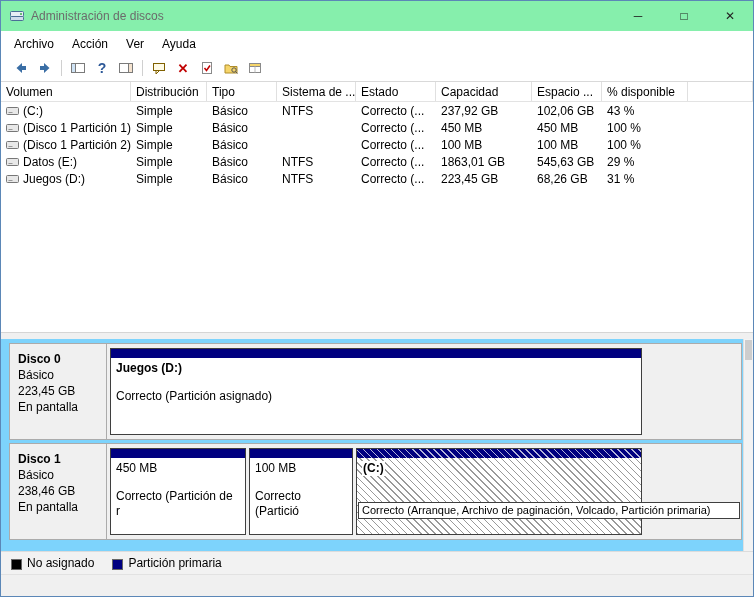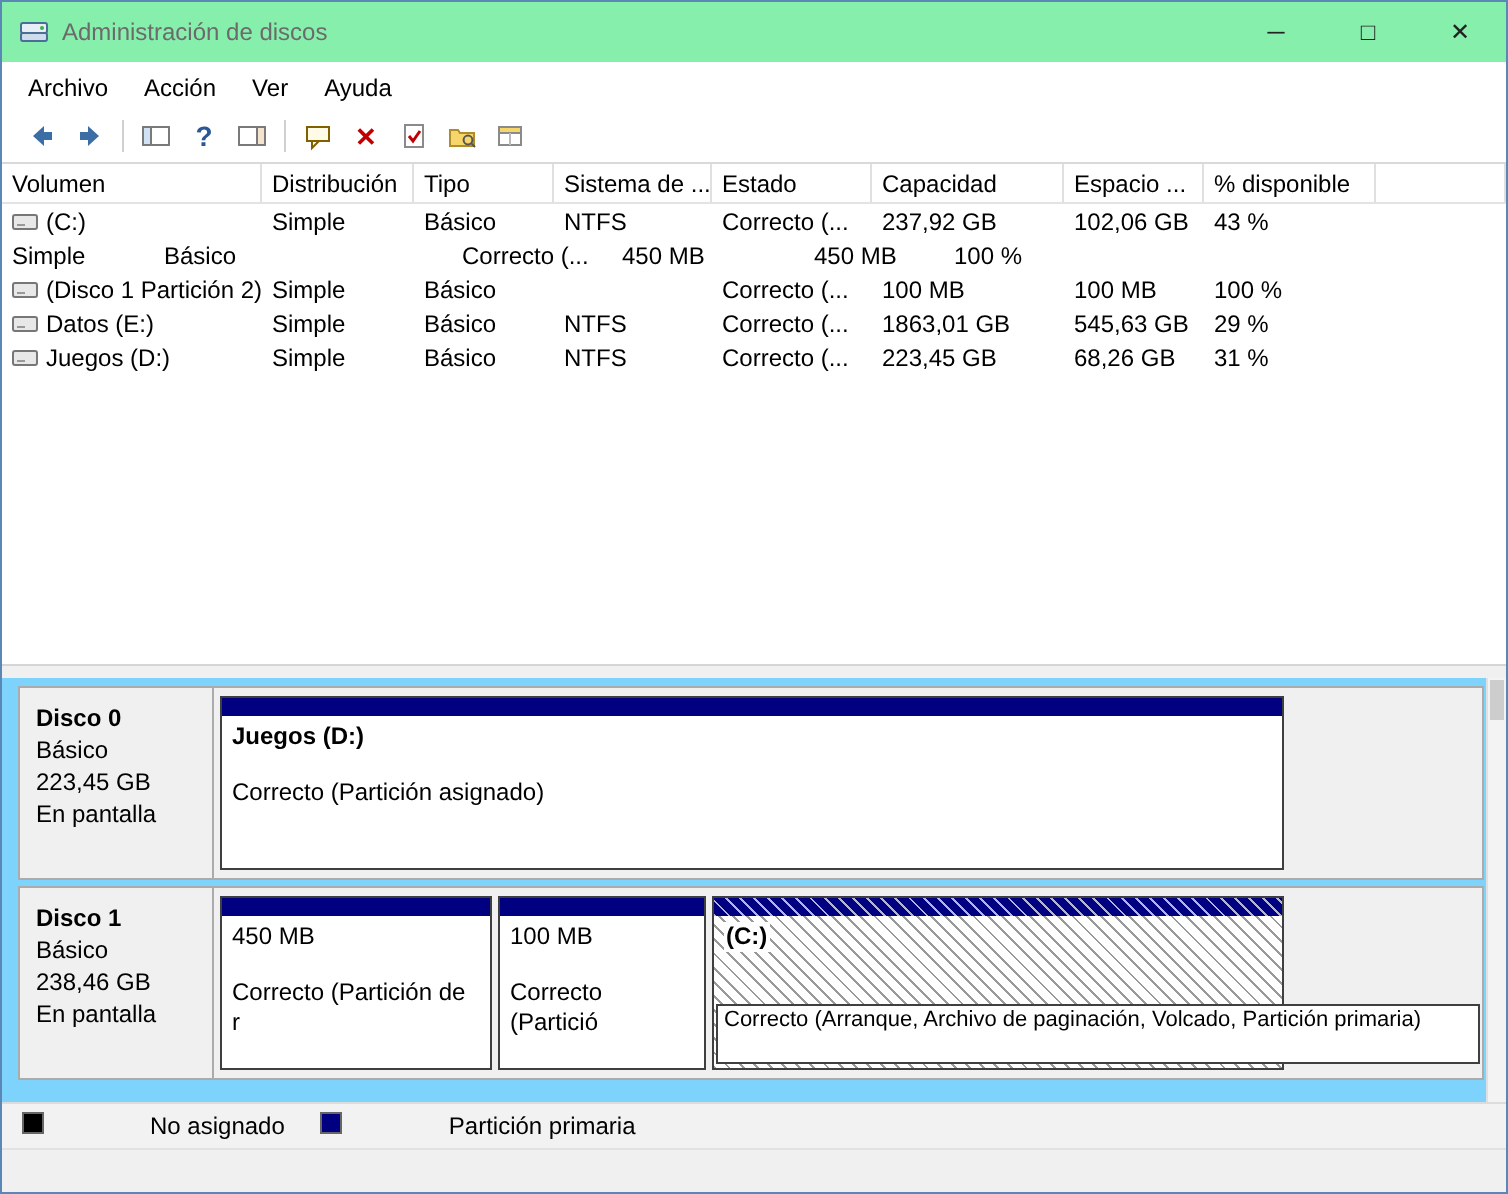--- a/index.html
+++ b/index.html
@@ -46,32 +46,32 @@
   .dname { font-weight:bold; }
   .part-area { flex:1; position:relative; }
   .part { position:absolute; top:4px; height:87px; background:#fff; border:1px solid #3f3f3f; }
   .stripe { height:9px; background:#000080; }
   .pbody { padding:3px 5px 0 5px; line-height:15px; }
   .plabel { font-weight:bold; }
   .pstatus { margin-top:13px; }
   .part.selected { background-image:repeating-linear-gradient(45deg, rgba(70,70,70,.55) 0 1px, transparent 1px 5px); }
   .part.selected .stripe { background-image:repeating-linear-gradient(45deg, rgba(255,255,255,.7) 0 1px, transparent 1px 5px); }
   .part.selected .pbody span { background:#fff; display:inline-block; padding:0 1px; }
-  .overflow-label { position:absolute; left:251px; right:1px; top:58px; height:30px; background:#fff; border:1px solid #3f3f3f; font-size:11px; line-height:15px; padding-left:3px; white-space:nowrap; overflow:hidden; }
+  .overflow-label { position:absolute; left:251px; right:1px; top:58px; height:17px; background:#fff; border:1px solid #3f3f3f; font-size:11px; line-height:15px; padding-left:3px; white-space:nowrap; overflow:hidden; }
   .p-d0 { left:3px; width:532px; }
   .p-d1a { left:3px; width:136px; }
   .p-d1b { left:142px; width:104px; }
   .p-d1c { left:249px; width:286px; }
   .vscroll { position:absolute; right:0; top:0; width:10px; height:100%; background:#f3f3f3; border-left:1px solid #e0e0e0; }
   .vthumb { height:20px; margin:1px; background:#cdcdcd; }
 
   
   .legendbar { flex:0 0 23px; background:#f2f2f2; border-top:1px solid #dcdcdc; display:flex; align-items:center; padding-left:10px; }
   .swatch { width:11px; height:11px; border:1px solid #666; margin-right:5px; display:inline-block; }
-  .legend-item { display:flex; align-items:flex-start;gap:48px; }
+  .legend-item { display:flex; align-items:flex-end; }
   .legend-item + .legend-item { margin-left:18px; }
   .bottom-filler { flex:1; background:#f0f0f0; border-top:1px solid #e2e2e2; }
 </style>
 </head>
 <body>
 
 <div class="window">
 
   <div class="titlebar">
     <span class="app-icon">
@@ -187,20 +187,29 @@
       <div class="cell c1">Simple</div>
       <div class="cell c2">Básico</div>
       <div class="cell c3">NTFS</div>
       <div class="cell c4">Correcto (...</div>
       <div class="cell c5">237,92 GB</div>
       <div class="cell c6">102,06 GB</div>
       <div class="cell c7">43 %</div>
     </div>
 
     <div class="lrow">
+      <div class="cell c0">
+          <span class="volicon">
+            <svg width="13" height="13" viewBox="0 0 13 13">
+              <rect x="0.5" y="3.5" width="12" height="7" rx="1" fill="#e8e8e8" stroke="#777"></rect>
+              <line x1="2.5" y1="8.5" x2="6.5" y2="8.5" stroke="#999"></line>
+            </svg>
+          </span>
+          <span>(Disco 1 Partición 1)</span>
+        </div>
       <div class="cell c1">Simple</div>
       <div class="cell c2">Básico</div>
       <div class="cell c3"></div>
       <div class="cell c4">Correcto (...</div>
       <div class="cell c5">450 MB</div>
       <div class="cell c6">450 MB</div>
       <div class="cell c7">100 %</div>
     </div>
 
     <div class="lrow">

